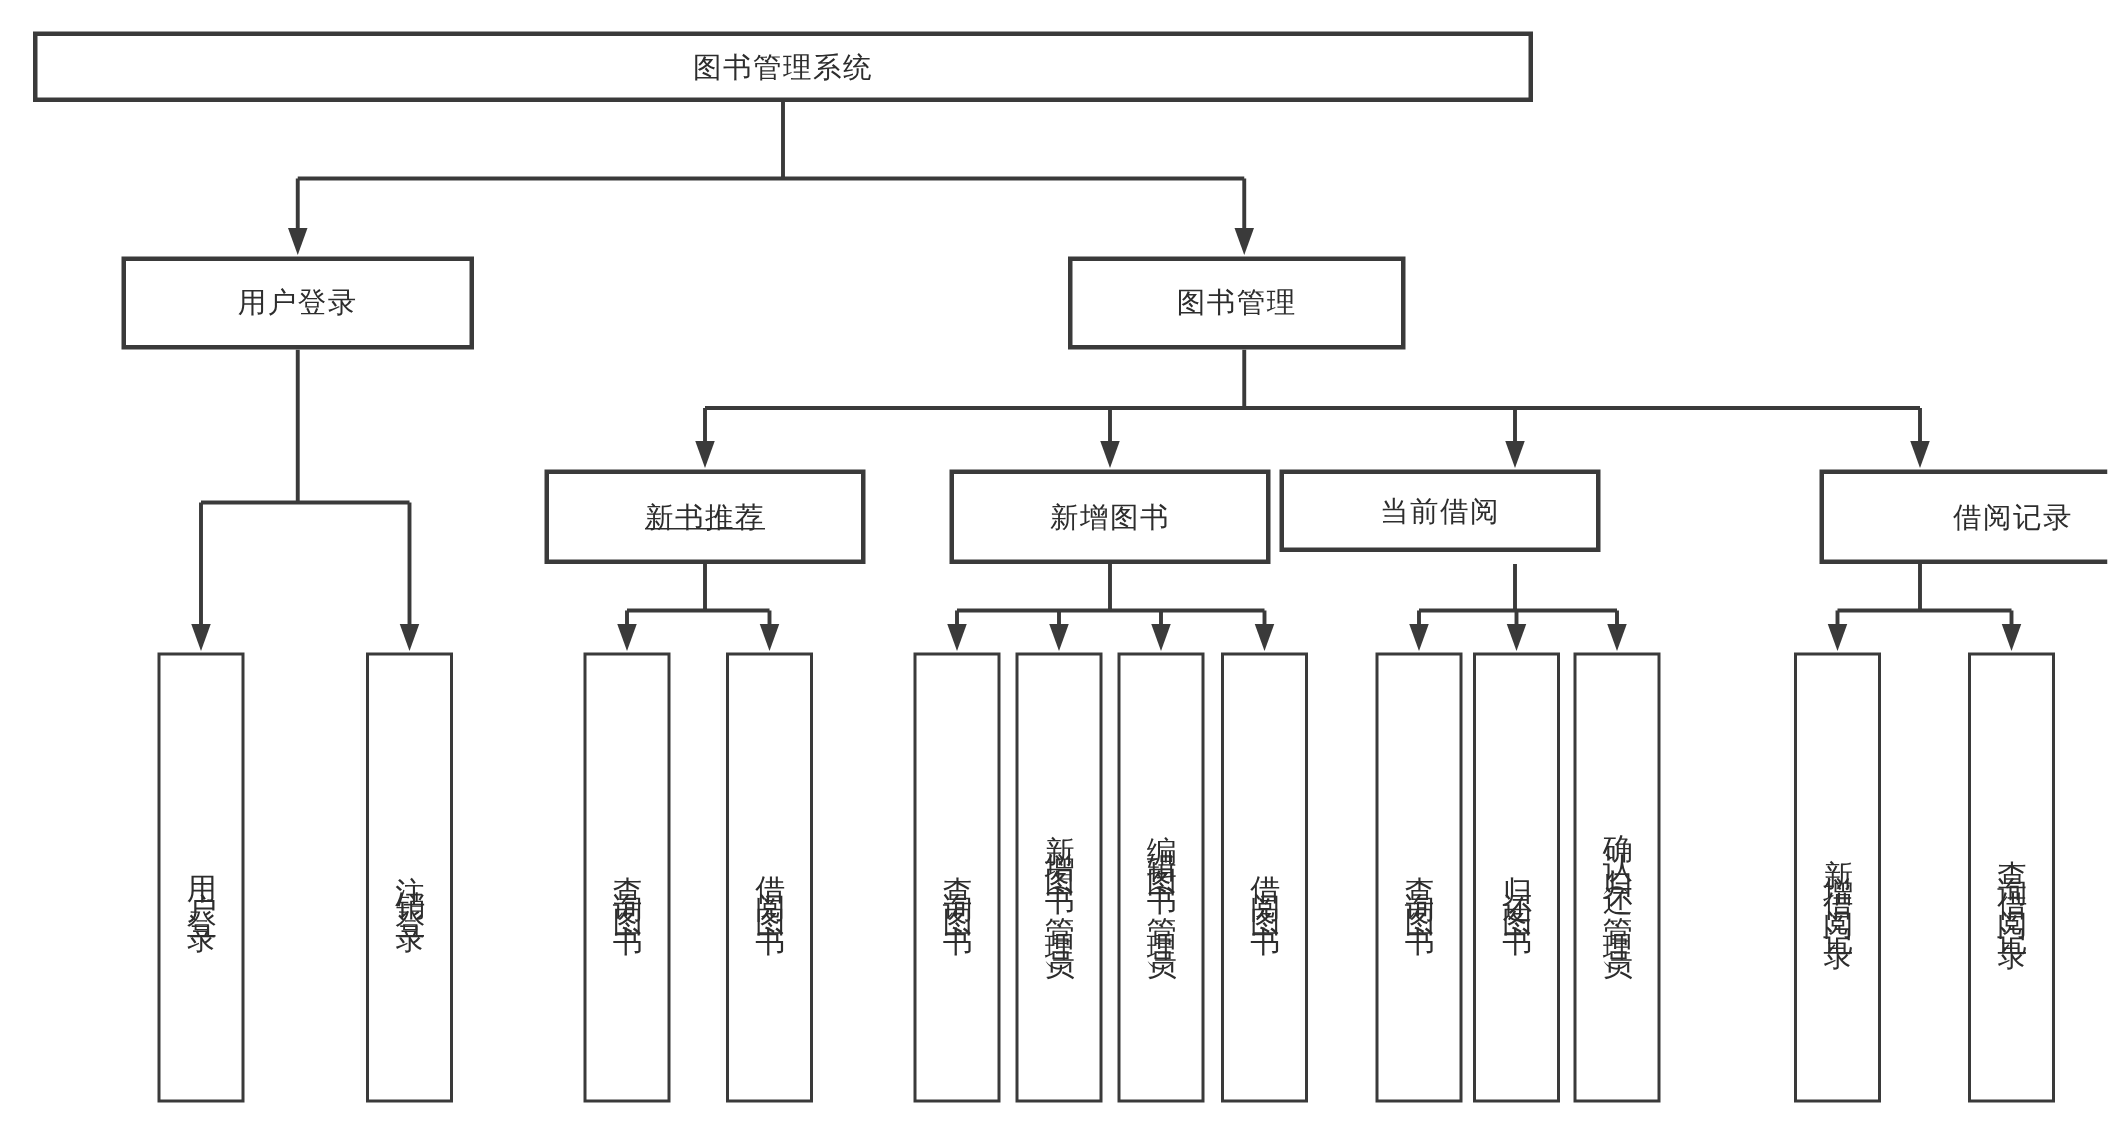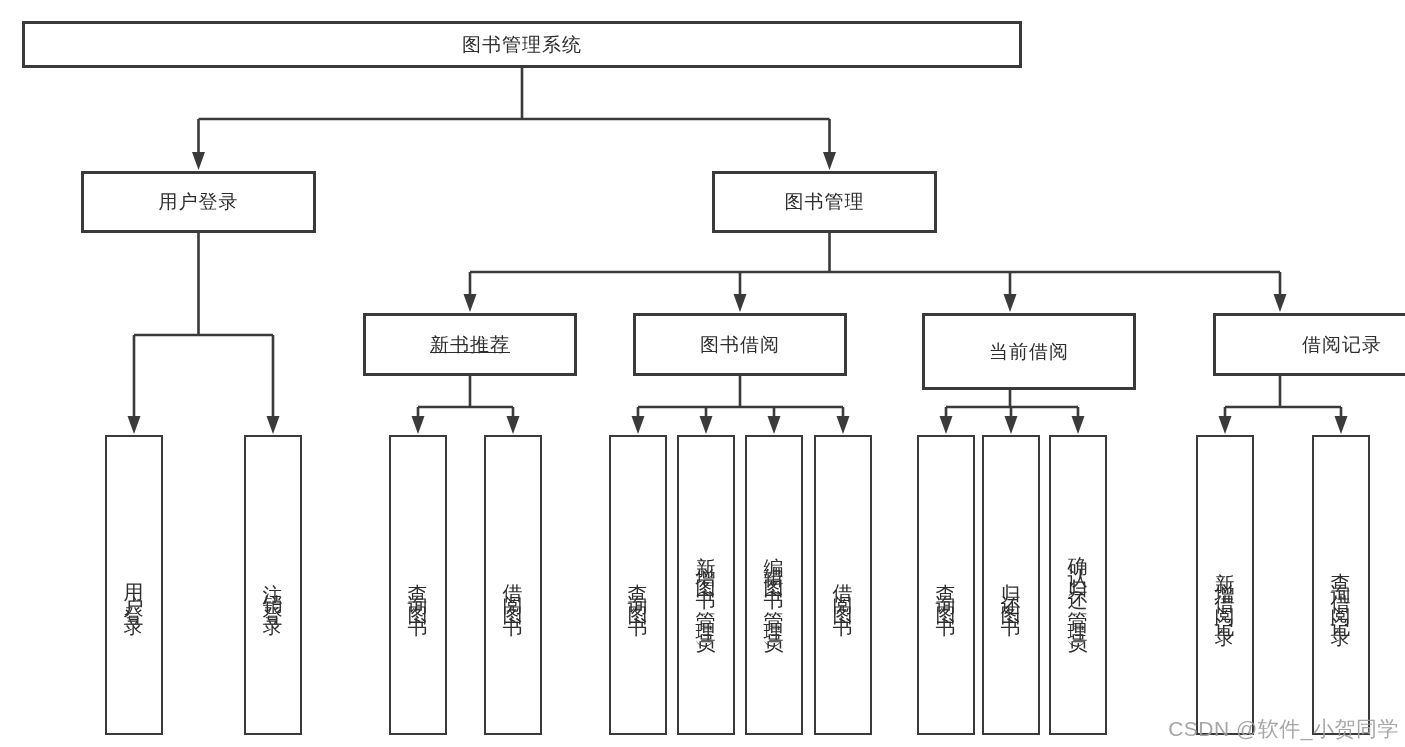--- a/index.html
+++ b/index.html
@@ -49,31 +49,30 @@
       <polygon points="1004.5,416 1017.5,416 1011,434" fill="#3a3a3a"></polygon>
       <polygon points="1071.5,416 1084.5,416 1078,434" fill="#3a3a3a"></polygon>
       <polygon points="1218.5,416 1231.5,416 1225,434" fill="#3a3a3a"></polygon>
       <polygon points="1334.5,416 1347.5,416 1341,434" fill="#3a3a3a"></polygon>
     </svg>
   <div id="nodes-layer">
       <div class="node h" style="left: 22px; top: 21px; width: 1000px; height: 47px; border-color: rgb(58, 58, 58);">图书管理系统</div>
       <div class="node h" style="left: 81px; top: 171px; width: 235px; height: 62px; border-color: rgb(58, 58, 58);">用户登录</div>
       <div class="node h" style="left: 712px; top: 171px; width: 225px; height: 62px; border-color: rgb(58, 58, 58);">图书管理</div>
       <div class="node h" style="left: 363px; top: 313px; width: 214px; height: 63px; border-color: rgb(58, 58, 58); text-decoration: underline;">新书推荐</div>
-      <div class="node h" style="left: 633px; top: 313px; width: 214px; height: 63px; border-color: rgb(58, 58, 58);">图书借阅</div>
-      <div class="node h" style="left: 922px; top: 313px; width: 214px; height: 77px; border-color: rgb(58, 58, 58);">当前借阅</div>
+      <div class="node h" style="left: 633px; top: 313px; width: 214px; height: 63px; border-color: rgb(58, 58, 58);">新增图书</div>
+      <div class="node h" style="left: 853px; top: 313px; width: 214px; height: 55px; border-color: rgb(58, 58, 58);">当前借阅</div>
       <div class="node h" style="left: 1173px; top: 313px; width: 258px; height: 63px; border-color: rgb(58, 58, 58); margin-left: 40px;">借阅记录</div>
       <div class="node v" style="left: 105px; top: 435px; width: 58px; height: 300px; border-color: rgb(58, 58, 58);">用户登录</div>
       <div class="node v" style="left: 244px; top: 435px; width: 58px; height: 300px; border-color: rgb(58, 58, 58);">注销登录</div>
       <div class="node v" style="left: 389px; top: 435px; width: 58px; height: 300px; border-color: rgb(58, 58, 58);">查询图书</div>
       <div class="node v" style="left: 484px; top: 435px; width: 58px; height: 300px; border-color: rgb(58, 58, 58);">借阅图书</div>
       <div class="node v" style="left: 609px; top: 435px; width: 58px; height: 300px; border-color: rgb(58, 58, 58);">查询图书</div>
       <div class="node v" style="left: 677px; top: 435px; width: 58px; height: 300px; border-color: rgb(58, 58, 58);">新增图书（管理员）</div>
       <div class="node v" style="left: 745px; top: 435px; width: 58px; height: 300px; border-color: rgb(58, 58, 58);">编辑图书（管理员）</div>
       <div class="node v" style="left: 814px; top: 435px; width: 58px; height: 300px; border-color: rgb(58, 58, 58);">借阅图书</div>
       <div class="node v" style="left: 917px; top: 435px; width: 58px; height: 300px; border-color: rgb(58, 58, 58);">查询图书</div>
       <div class="node v" style="left: 982px; top: 435px; width: 58px; height: 300px; border-color: rgb(58, 58, 58);">归还图书</div>
       <div class="node v" style="left: 1049px; top: 435px; width: 58px; height: 300px; border-color: rgb(58, 58, 58);">确认归还（管理员）</div>
       <div class="node v" style="left: 1196px; top: 435px; width: 58px; height: 300px; border-color: rgb(58, 58, 58);">新增借阅记录</div>
       <div class="node v" style="left: 1312px; top: 435px; width: 58px; height: 300px; border-color: rgb(58, 58, 58);">查询借阅记录</div>
     </div>
-  <div class="watermark">CSDN @软件_小贺同学</div>
 </div>
 
 </body></html>

